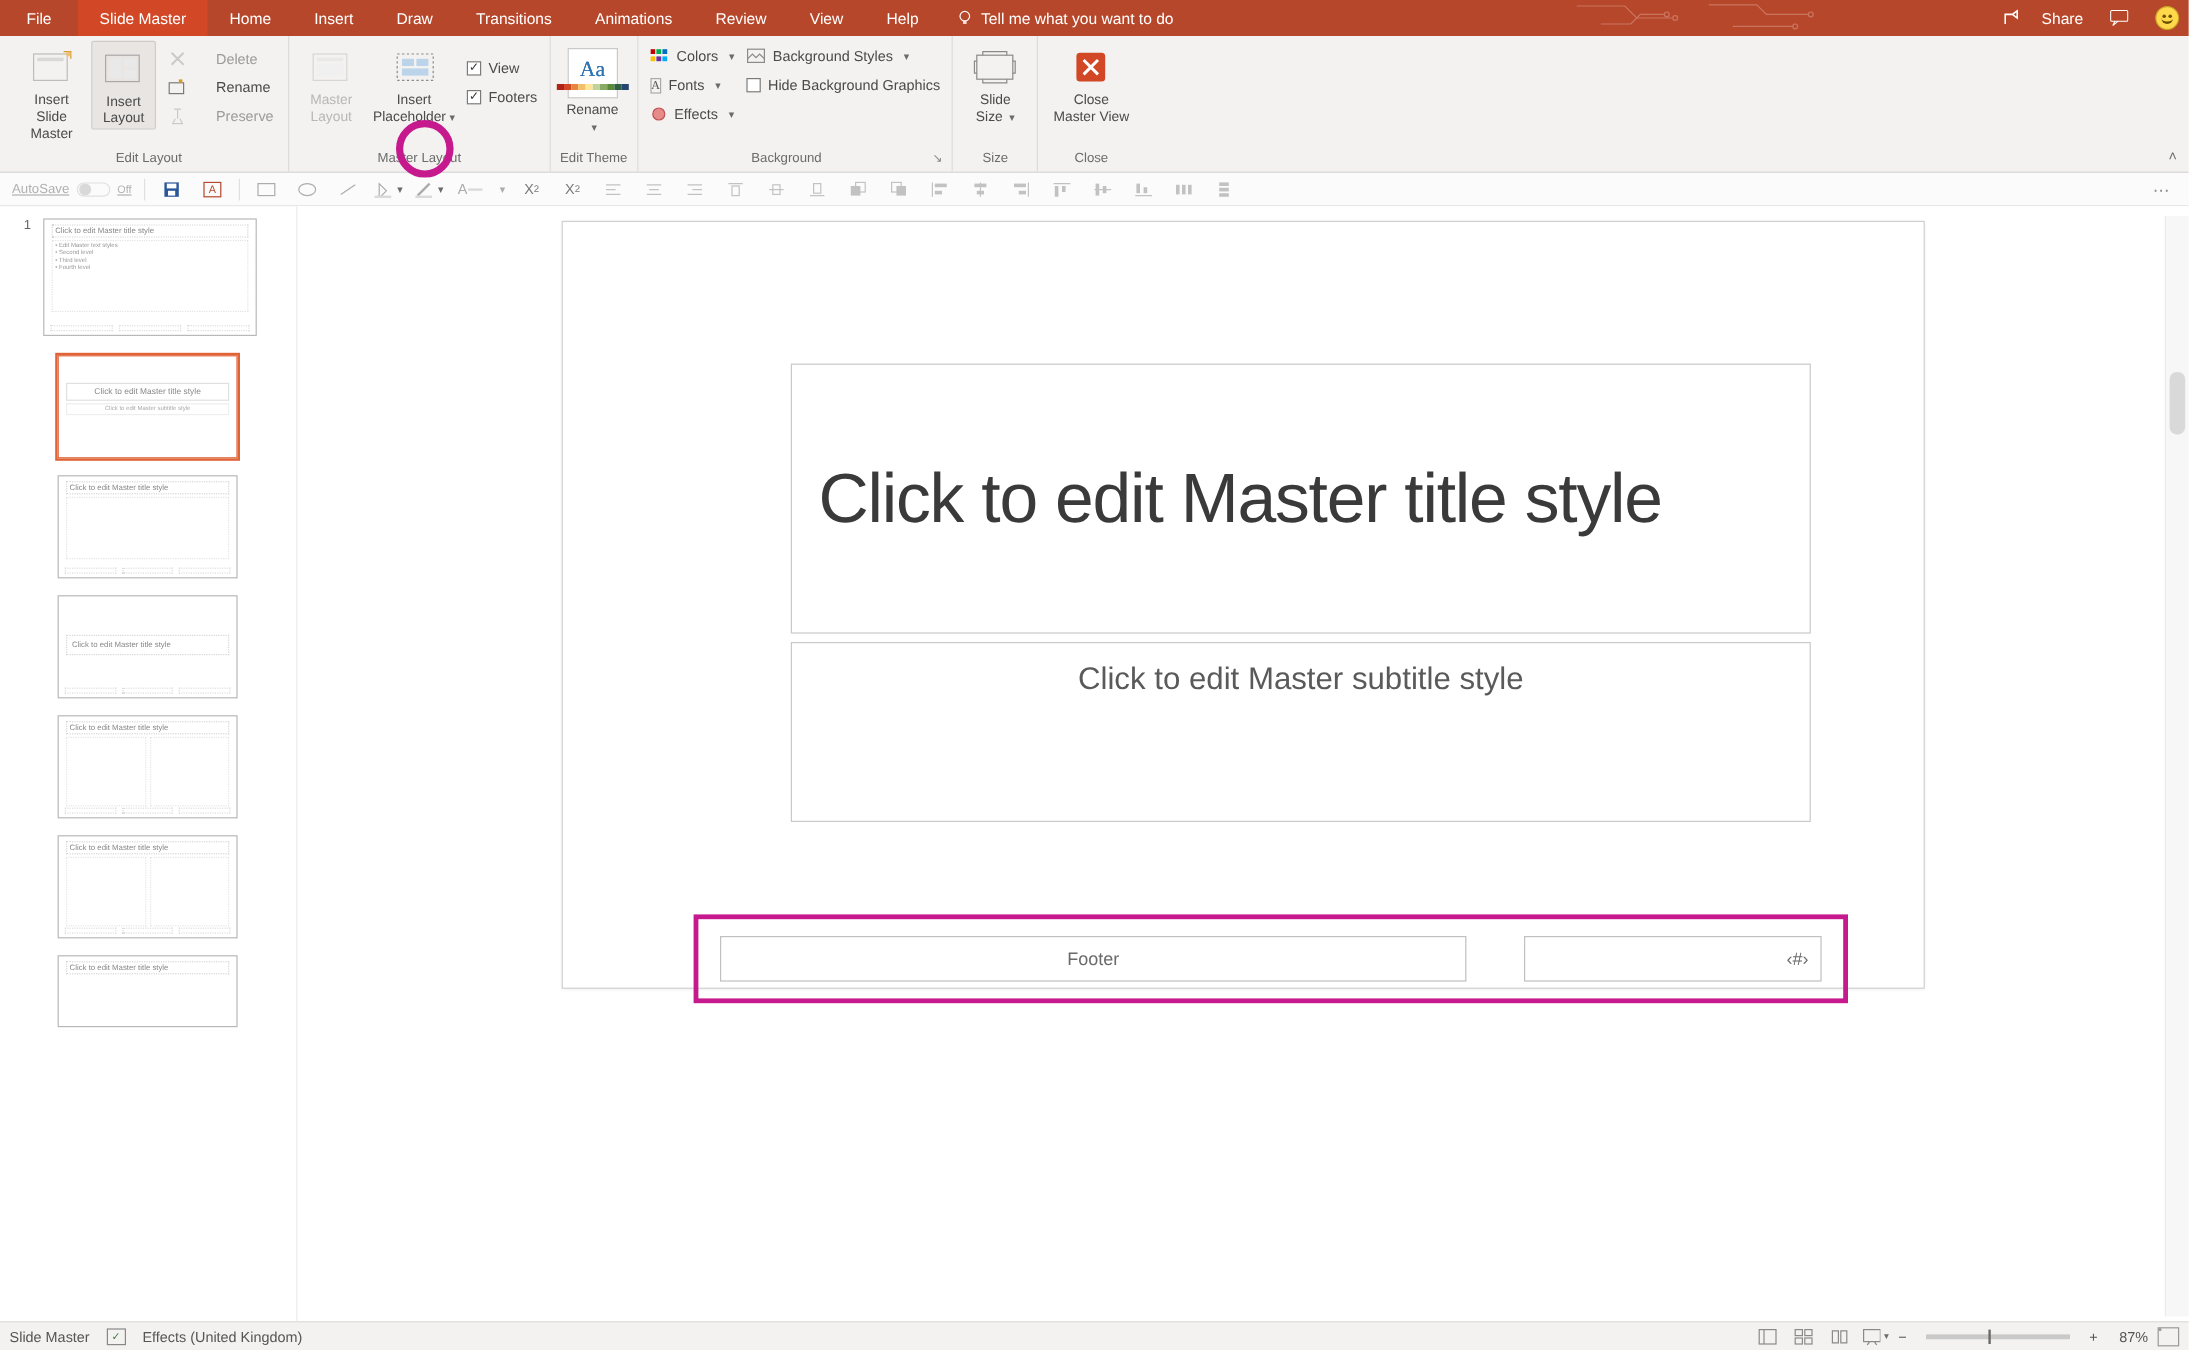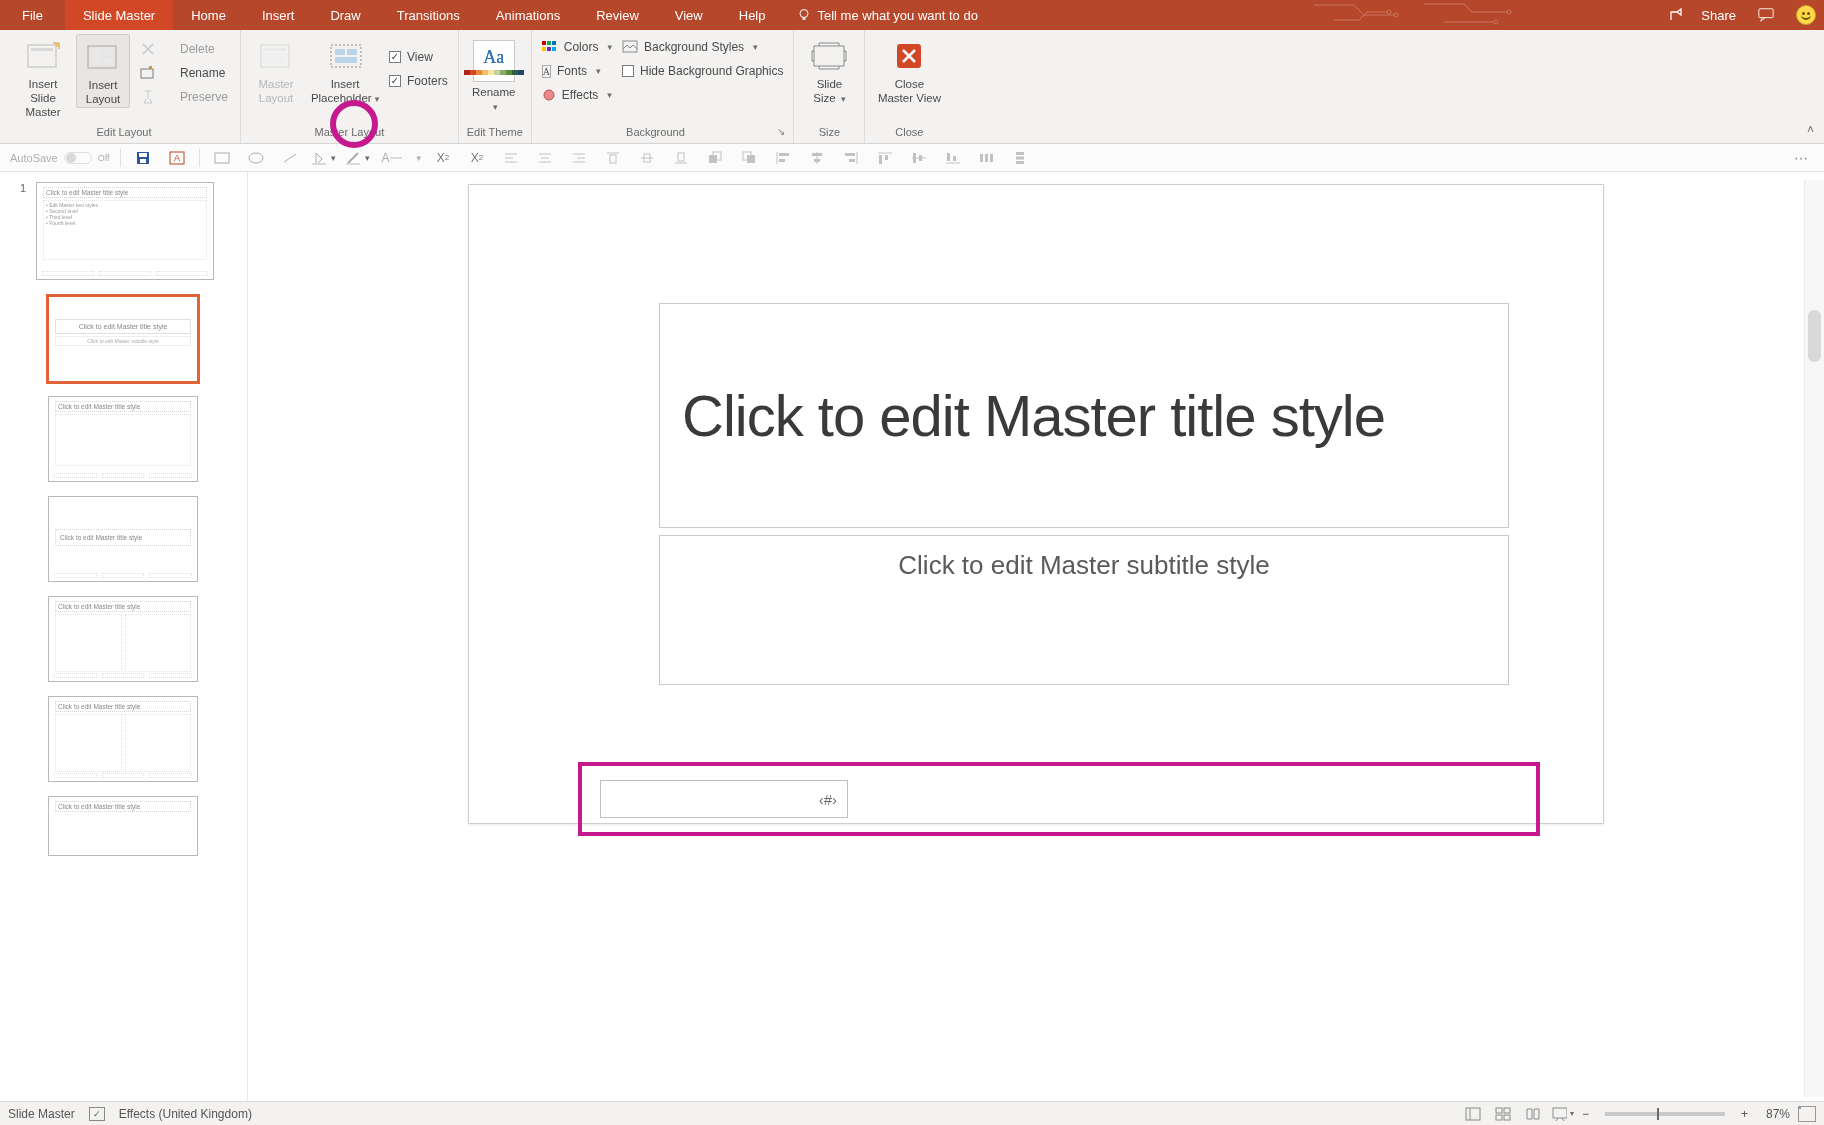--- a/index.html
+++ b/index.html
@@ -44,21 +44,21 @@
 .themes-Aa { font-size:18px; font-weight:400; background: linear-gradient(#1f4e79, #2e75b6); -webkit-background-clip:text; color:#2e75b6; font-family:Georgia,serif; }
 .swatches { display:flex; gap:0; margin-top:2px; }
 .swatches span { width:6px; height:5px; display:inline-block; }
 .ribbon-collapse { position:absolute; right:10px; bottom:6px; color:#6b6b6b; font-size:12px; cursor:pointer; }
 
 
 .highlight-circle { position:absolute; width:48px; height:48px; border:6px solid #c5198d; border-radius:50%; left:330px; top:70px; z-index:100; pointer-events:none; }
 
 
 .qa-row { height:28px; border-bottom:1px solid #e3e3e3; display:flex; align-items:center; gap:10px; padding-left:10px; background:#fbfbfb; }
-.autosave-label { font-size:11px; color:#b0b0b0; display:flex; align-items:center; gap:6px; }
+.autosave-label { font-size:11px; color:#b0b0b0; display:flex; align-items:center; gap:6px;text-decoration:underline; }
 .autosave-toggle { width:28px; height:12px; border:1px solid #e0e0e0; border-radius:6px; position:relative; }
 .autosave-toggle::after { content:""; position:absolute; left:1px; top:0px; width:10px; height:10px; background:#d9d9d9; border-radius:50%; }
 .qa-sep { width:1px; height:18px; background:#e0e0e0; }
 .qa-btn { width:24px; height:20px; display:flex; align-items:center; justify-content:center; cursor:pointer; color:#acacac; }
 .qa-btn.save { color:#2b579a; }
 .qa-more { margin-left:auto; margin-right:14px; color:#8a8a8a; font-size:14px; cursor:pointer; letter-spacing:2px; }
 
 
 .workspace { display:flex; height: calc(1125px - 30px - 114px - 28px - 24px); background:#fff; }
 .thumb-pane { width:248px; border-right:1px solid #e6e6e6; padding:10px 16px; overflow:hidden; }
@@ -618,20 +618,23 @@
     <div class="canvas-clip">
       <div class="slide">
         <div class="ph-title">
           <span class="ph-title-text">Click to edit Master title style</span>
         </div>
         <div class="ph-sub">
           <span class="ph-sub-text">Click to edit Master subtitle style</span>
         </div>
       </div>
       <div class="footer-hl">
+        <div class="footer-box center">
+            <span>Footer</span>
+          </div>
         <div class="footer-box right">
             <span>‹#›</span>
           </div>
       </div>
     </div>
   </div>
 </div>
 
 <div class="v-scrollbar">
   <div class="v-scroll-thumb"></div>

